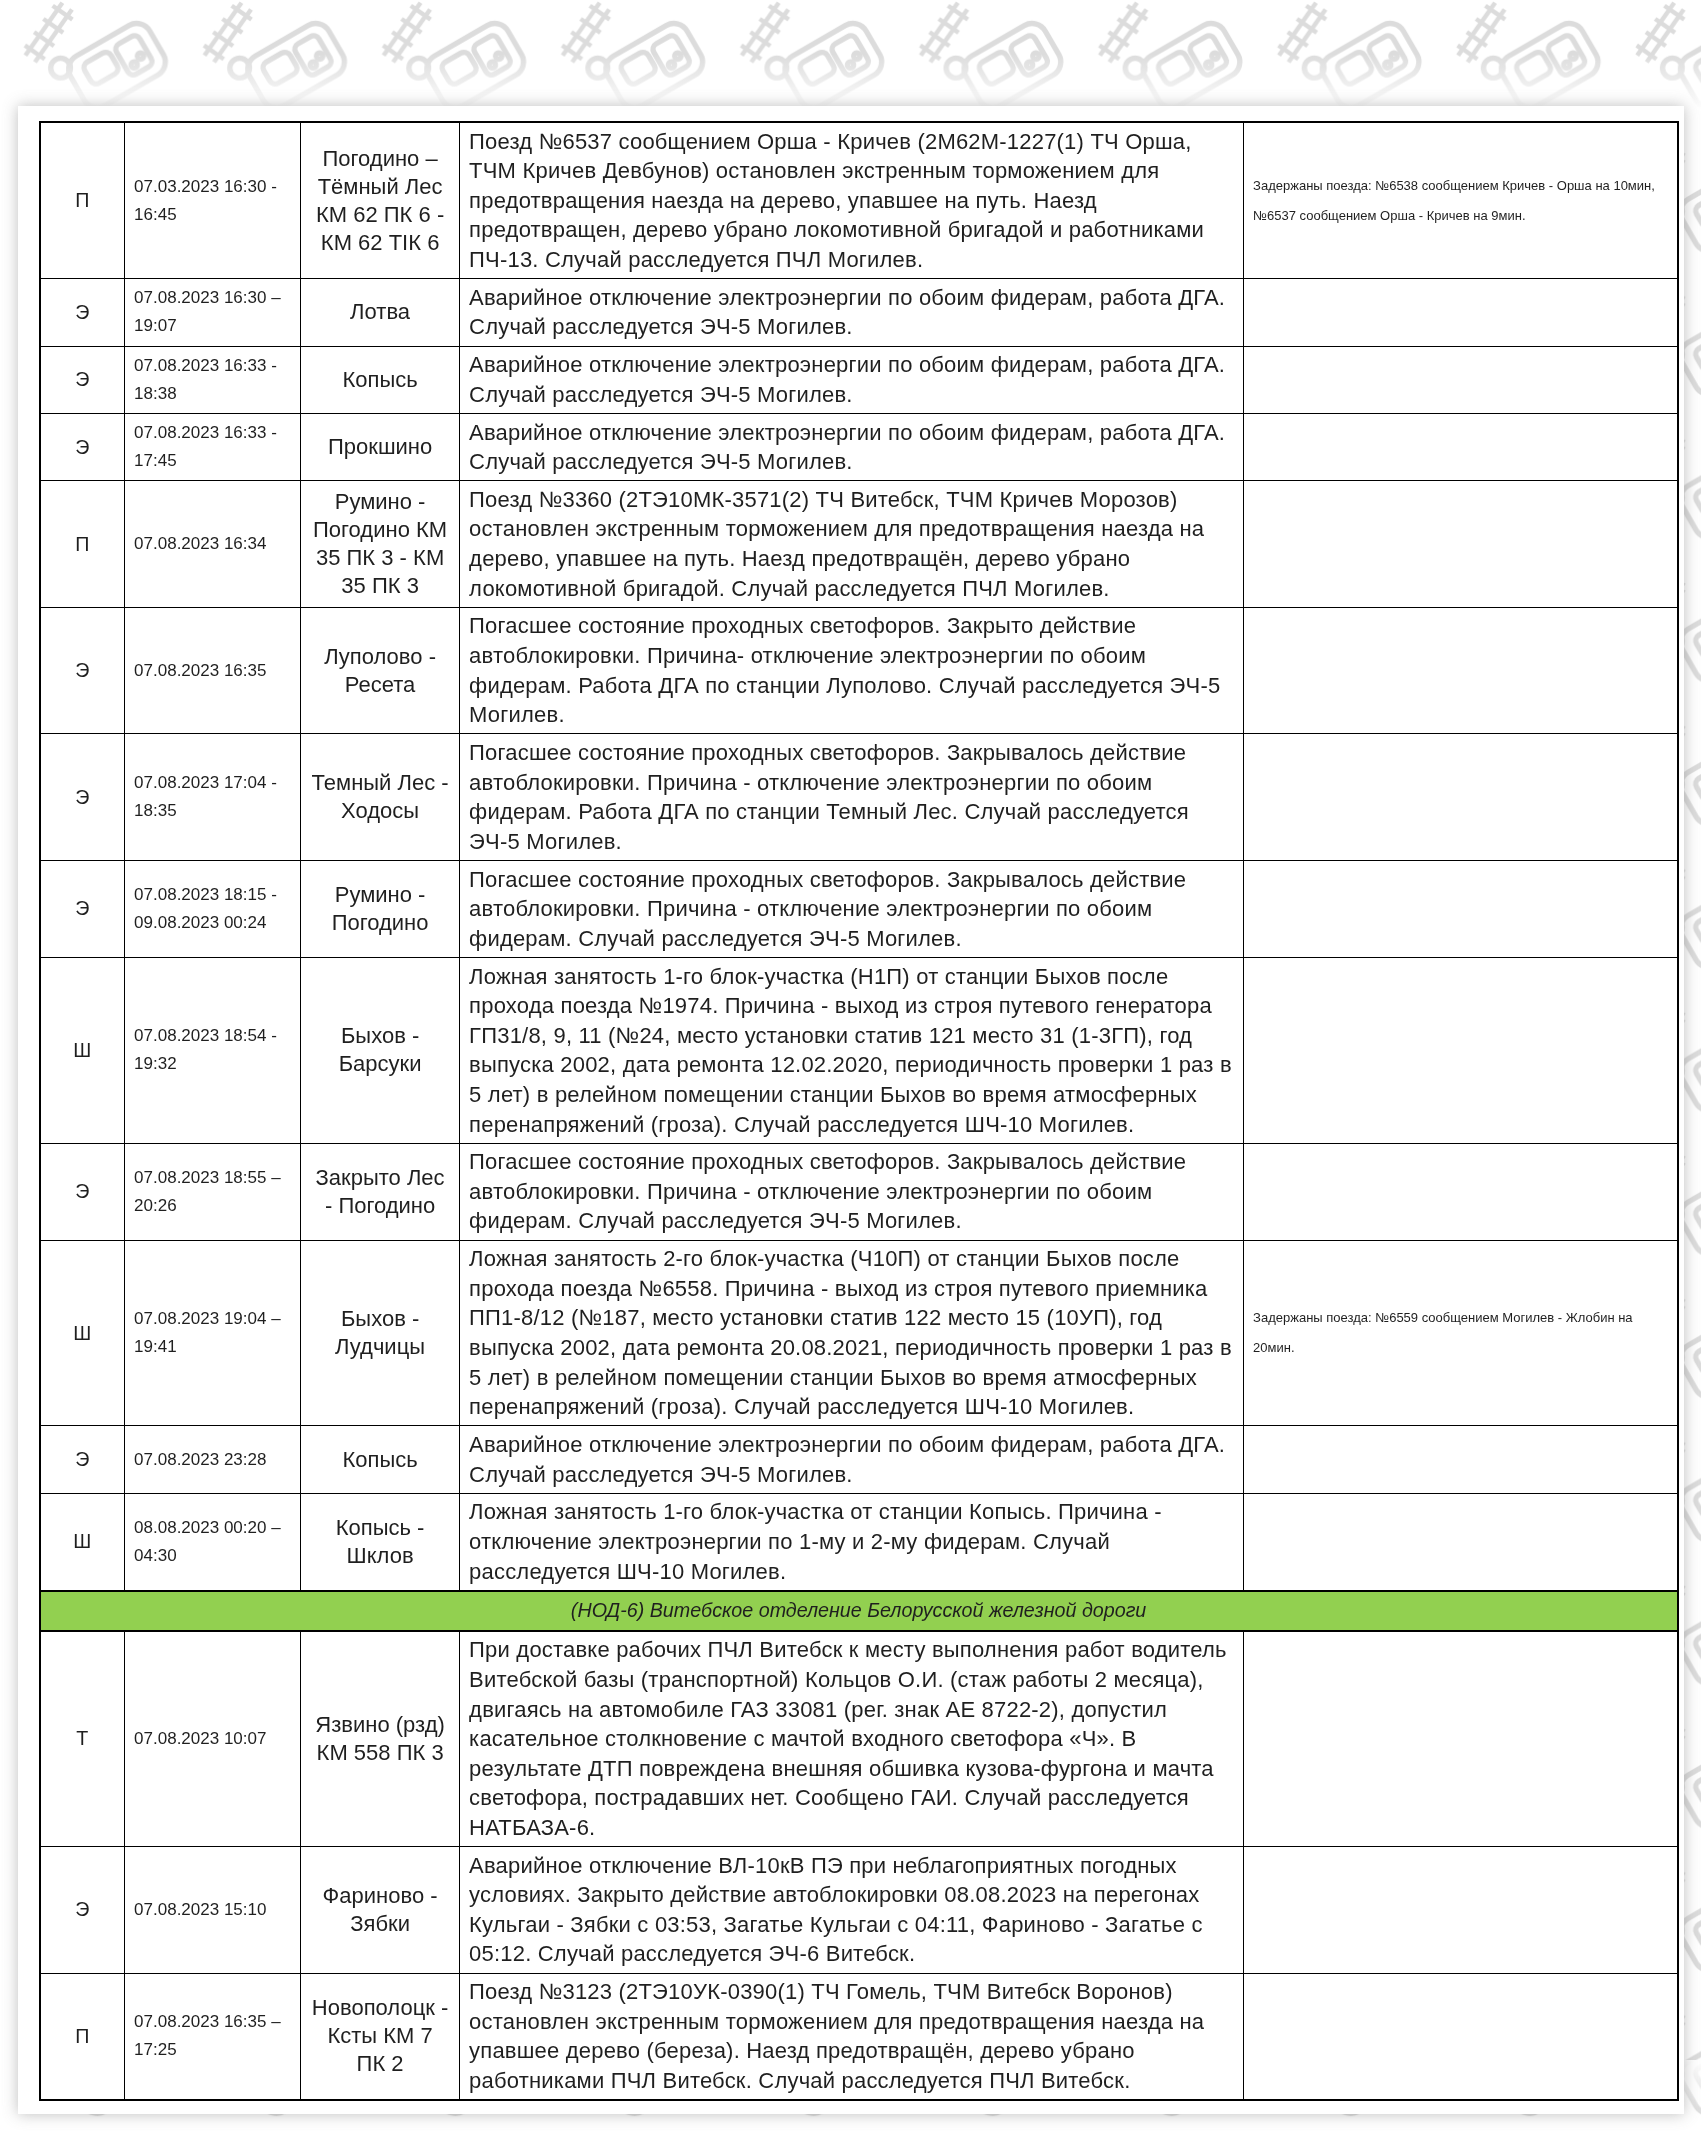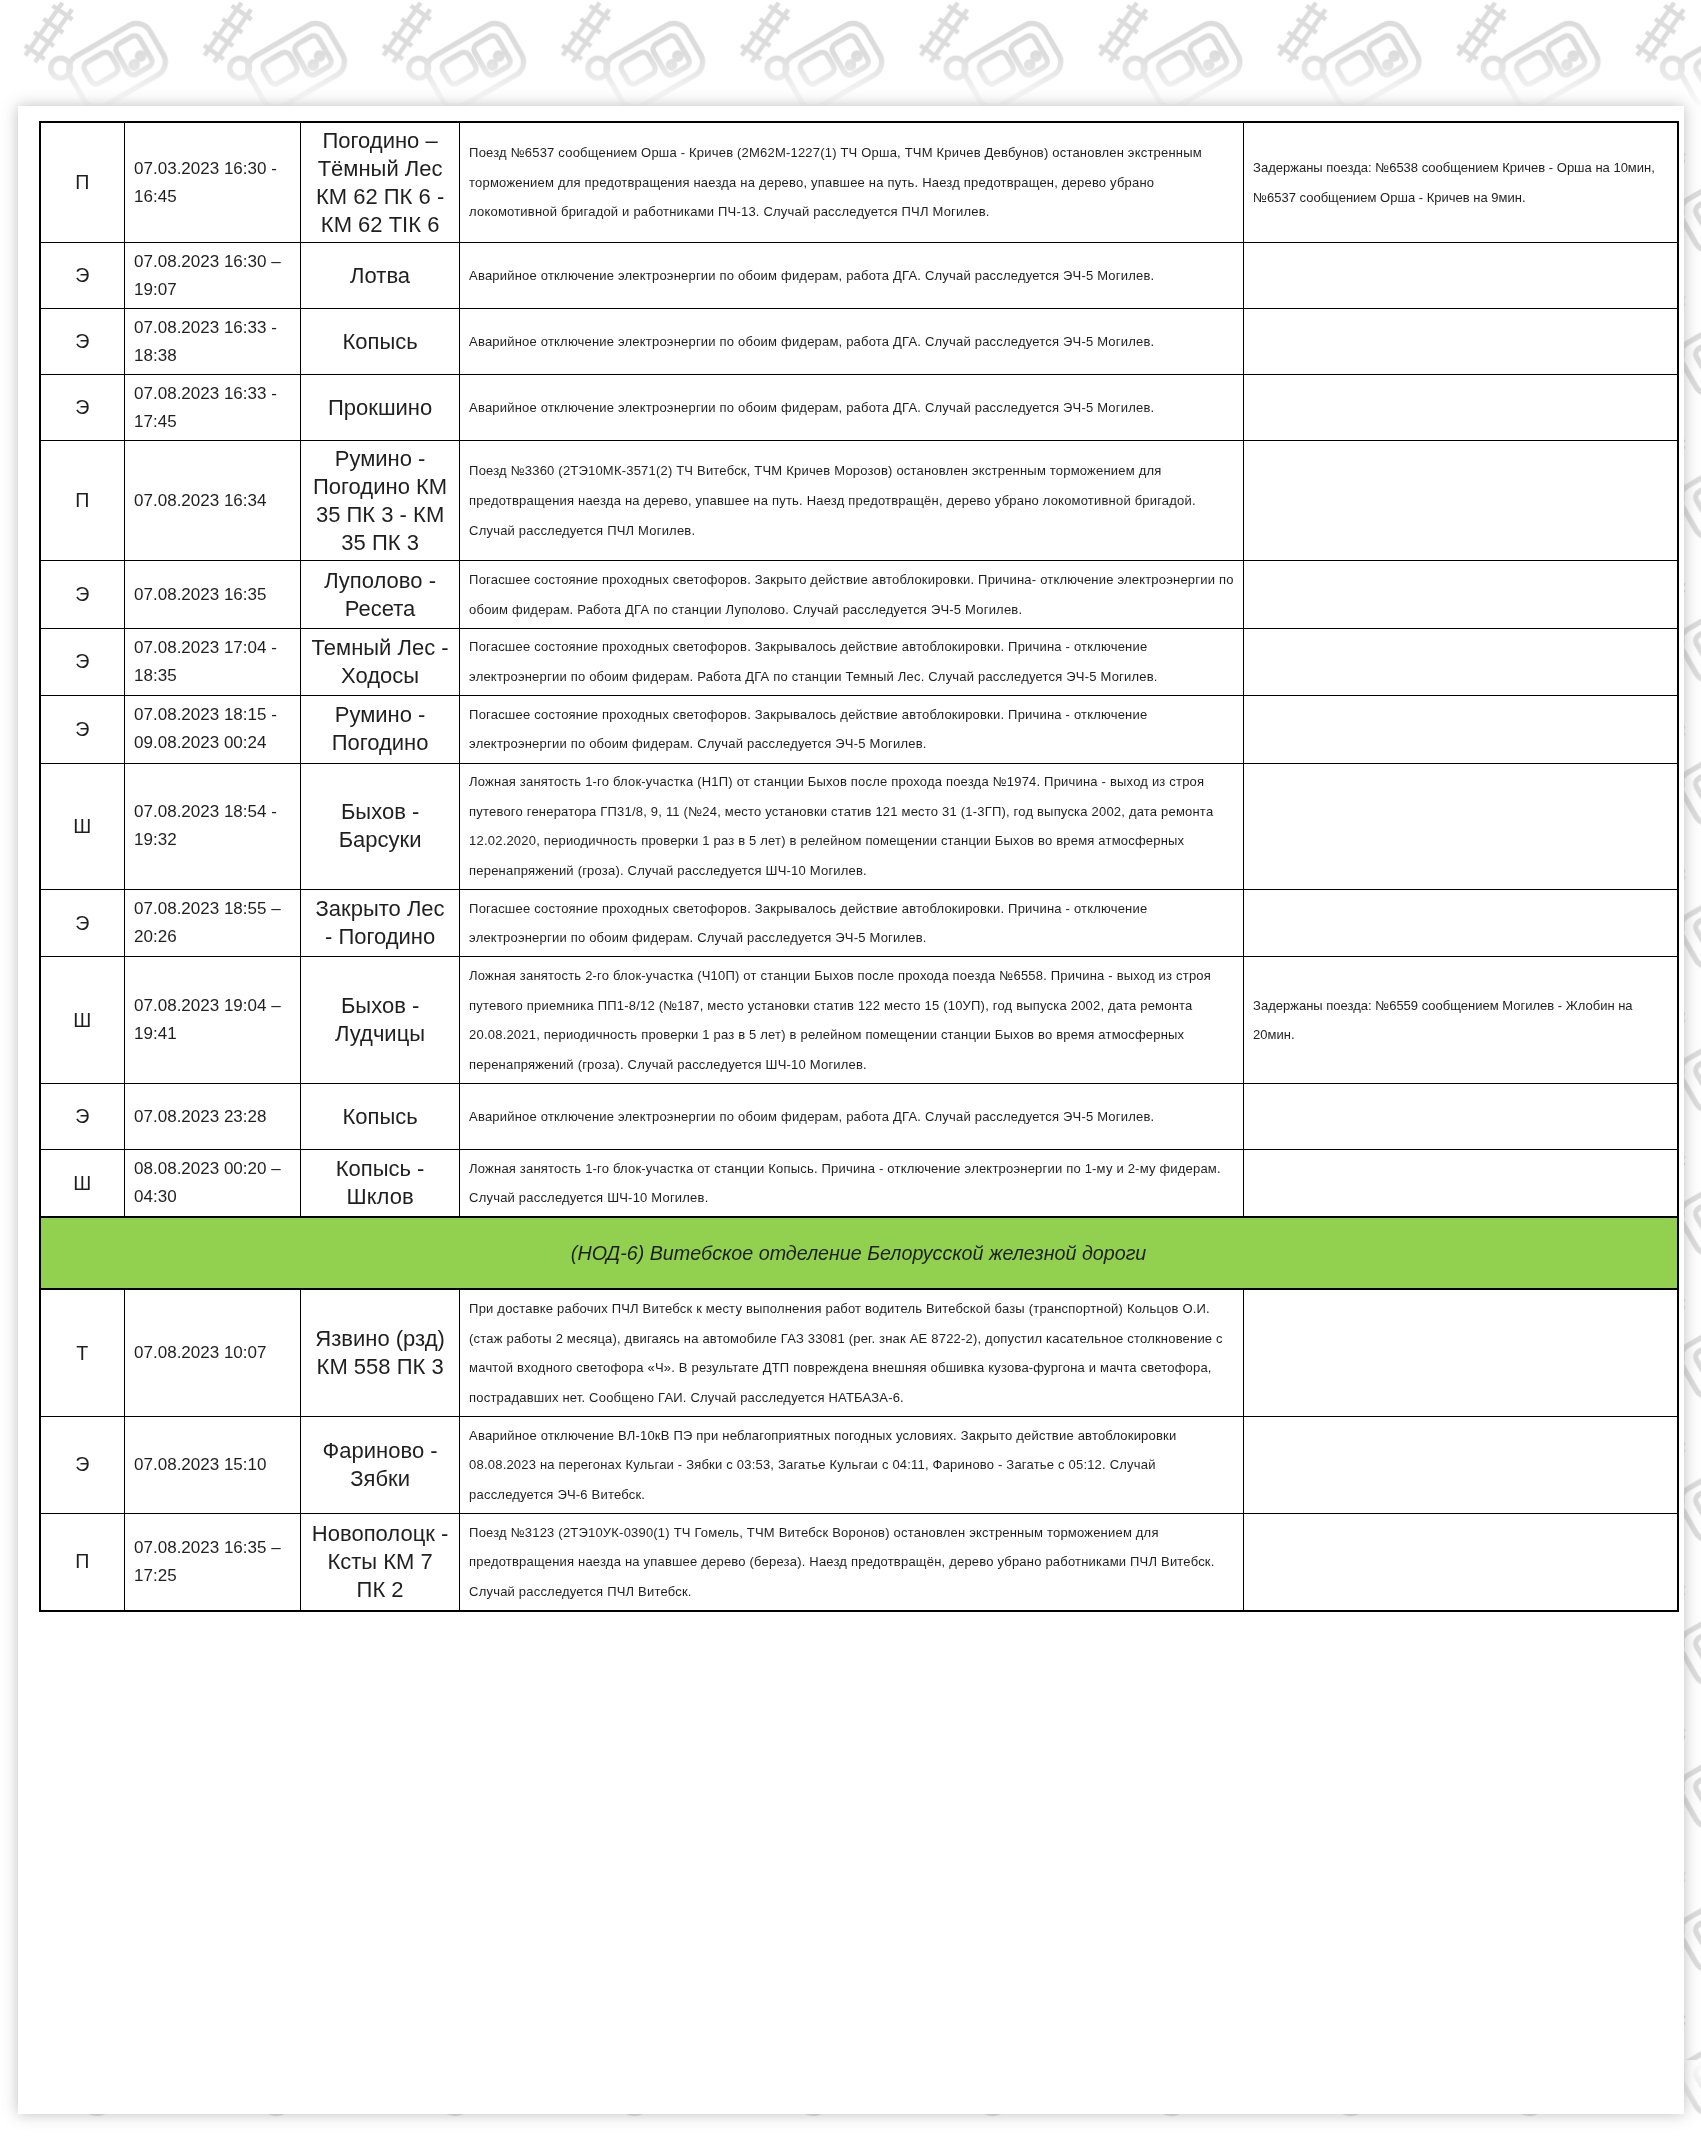--- a/index.html
+++ b/index.html
@@ -29,28 +29,28 @@
     border:1.8px solid #000;
     padding:3.6px 9px;
     vertical-align:middle;
     word-wrap:break-word;
   }
   table.incidents{border:2.7px solid #000;}
   tr.data-row{height:66px;}
   td.c-code{width:85px;text-align:center;font-size:19.7px;}
   td.c-date{width:176px;text-align:left;font-size:17px;line-height:28px;}
   td.c-loc{width:159px;text-align:center;font-size:22px;line-height:28px;}
-  td.c-desc{width:784px;text-align:left;font-size:13px;line-height:29.6px;letter-spacing:0.2px;}
+  td.c-desc{width:784px;text-align:left;font-size:22px;line-height:29.6px;letter-spacing:0.2px;}
   td.c-notes{width:434px;text-align:left;font-size:13px;line-height:29.6px;}
   tr.section-row td{
     height:34px;
     text-align:center;
     font-size:19.7px;
     font-style:italic;
-    padding:18px 9px;
+    padding:2px 9px;
     border-top:2.7px solid #000;
     border-bottom:2.7px solid #000;
   }
 </style>
 </head>
 <body>
 
 <svg class="bg-svg" xmlns="http://www.w3.org/2000/svg" width="1702" height="2149" viewBox="0 0 1900 2400">
   <defs>
     <pattern id="bgpat" width="200" height="160" patternUnits="userSpaceOnUse">

